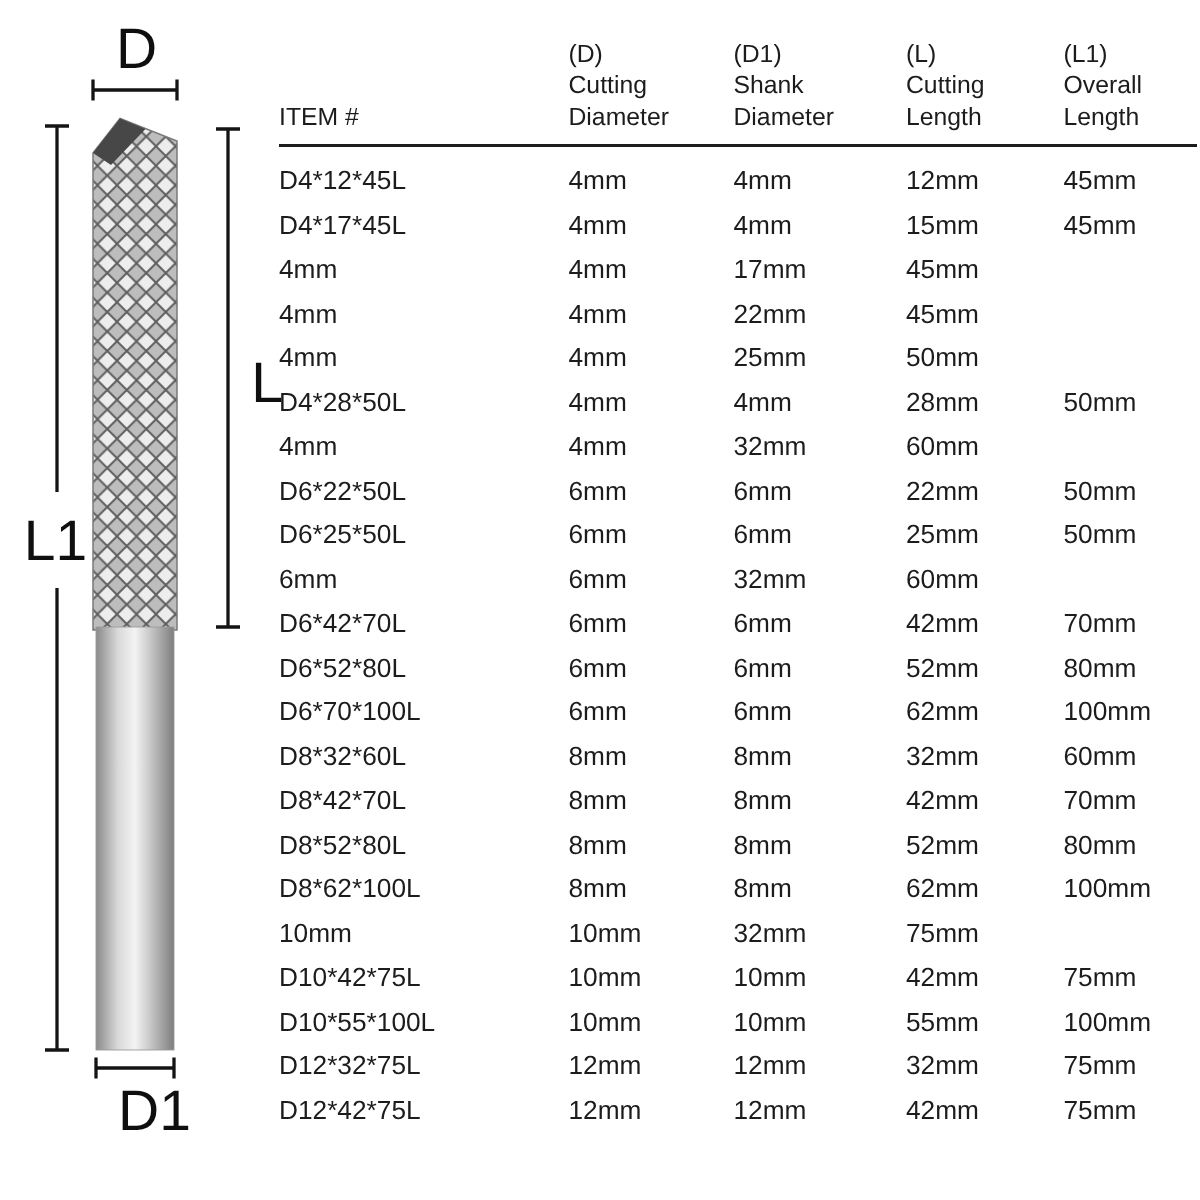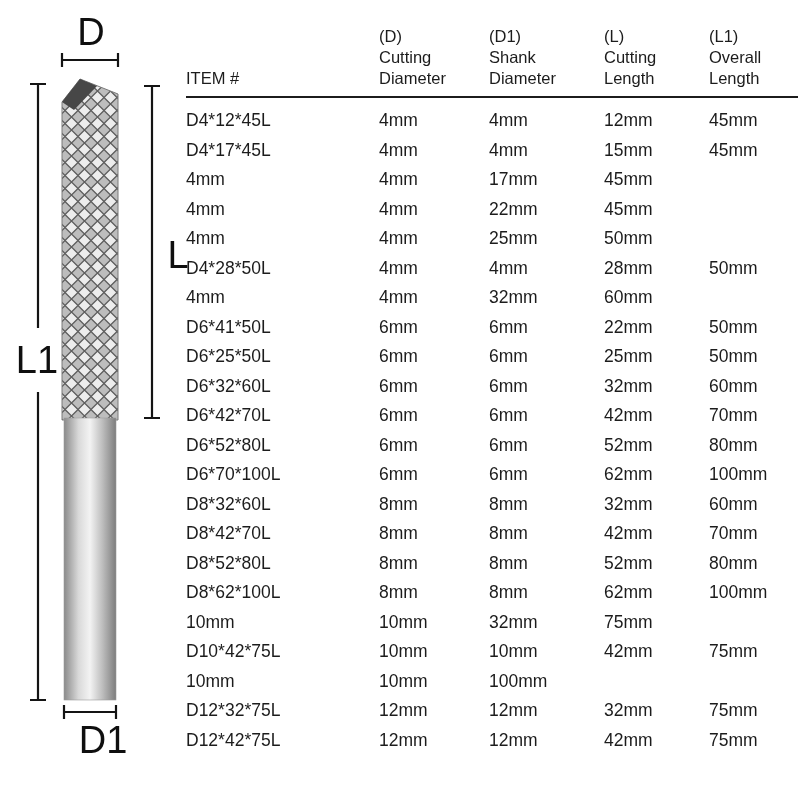--- a/index.html
+++ b/index.html
@@ -174,35 +174,34 @@
           <div class="tcell">28mm</div>
           <div class="tcell">50mm</div>
         </div>
         <div class="trow">
           <div class="tcell">4mm</div>
           <div class="tcell">4mm</div>
           <div class="tcell">32mm</div>
           <div class="tcell">60mm</div>
         </div>
         <div class="trow">
-          <div class="tcell">D6*41*50L</div>
+          <div class="tcell">D6*22*50L</div>
           <div class="tcell">6mm</div>
           <div class="tcell">6mm</div>
           <div class="tcell">22mm</div>
           <div class="tcell">50mm</div>
         </div>
         <div class="trow">
           <div class="tcell">D6*25*50L</div>
           <div class="tcell">6mm</div>
           <div class="tcell">6mm</div>
           <div class="tcell">25mm</div>
           <div class="tcell">50mm</div>
         </div>
         <div class="trow">
-          <div class="tcell">D6*32*60L</div>
           <div class="tcell">6mm</div>
           <div class="tcell">6mm</div>
           <div class="tcell">32mm</div>
           <div class="tcell">60mm</div>
         </div>
         <div class="trow">
           <div class="tcell">D6*42*70L</div>
           <div class="tcell">6mm</div>
           <div class="tcell">6mm</div>
           <div class="tcell">42mm</div>
@@ -257,22 +256,24 @@
           <div class="tcell">75mm</div>
         </div>
         <div class="trow">
           <div class="tcell">D10*42*75L</div>
           <div class="tcell">10mm</div>
           <div class="tcell">10mm</div>
           <div class="tcell">42mm</div>
           <div class="tcell">75mm</div>
         </div>
         <div class="trow">
-          <div class="tcell">10mm</div>
-          <div class="tcell">10mm</div>
+          <div class="tcell">D10*55*100L</div>
+          <div class="tcell">10mm</div>
+          <div class="tcell">10mm</div>
+          <div class="tcell">55mm</div>
           <div class="tcell">100mm</div>
         </div>
         <div class="trow">
           <div class="tcell">D12*32*75L</div>
           <div class="tcell">12mm</div>
           <div class="tcell">12mm</div>
           <div class="tcell">32mm</div>
           <div class="tcell">75mm</div>
         </div>
         <div class="trow">

